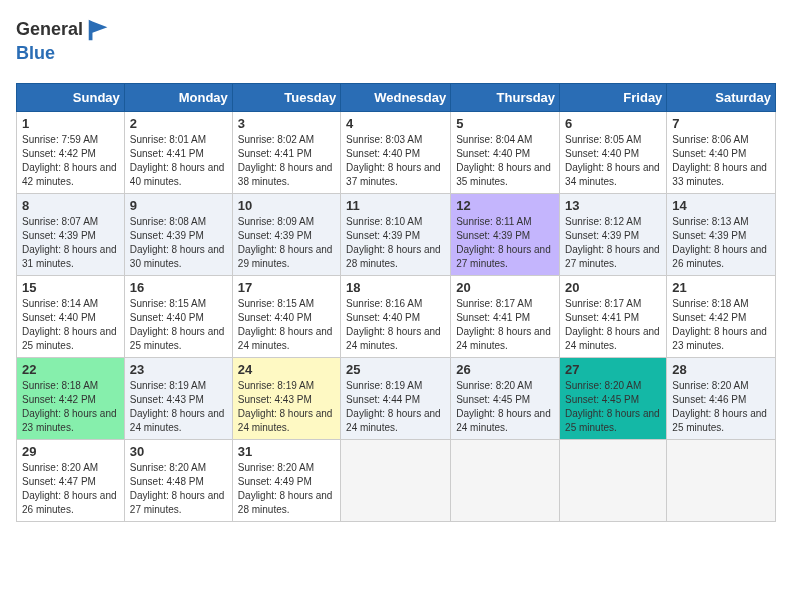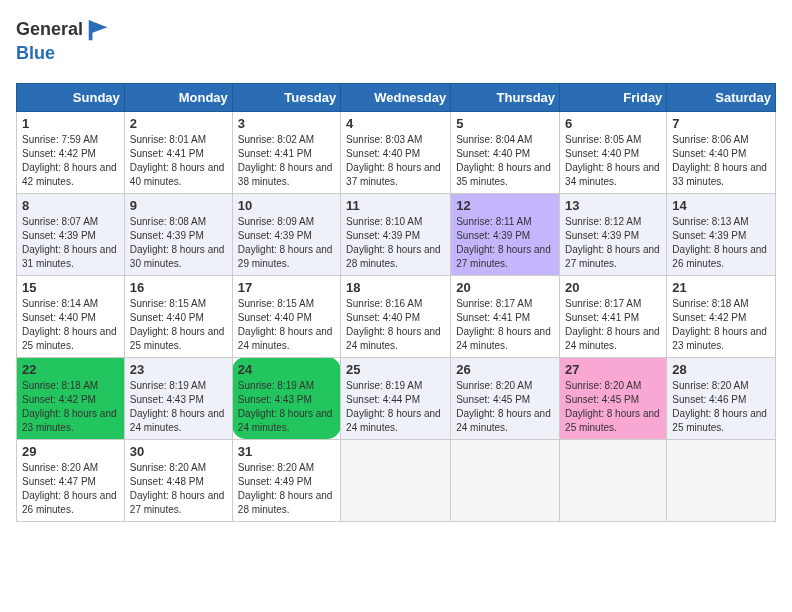--- a/index.html
+++ b/index.html
@@ -205,41 +205,41 @@
         <td style="background: rgb(255, 255, 255);">
           <span class="day-num">20</span>
           <div class="cell-text">Sunrise: 8:17 AM<br>Sunset: 4:41 PM<br>Daylight: 8 hours and 24 minutes.</div>
         </td>
         <td style="background: rgb(255, 255, 255);">
           <span class="day-num">21</span>
           <div class="cell-text">Sunrise: 8:18 AM<br>Sunset: 4:42 PM<br>Daylight: 8 hours and 23 minutes.</div>
         </td>
       </tr>
       <tr>
-        <td style="background: #22c55e;">
+        <td style="background: #86efac;">
           <span class="day-num">22</span>
           <div class="cell-text">Sunrise: 8:18 AM<br>Sunset: 4:42 PM<br>Daylight: 8 hours and 23 minutes.</div>
         </td>
         <td style="background: rgb(238, 242, 248);">
           <span class="day-num">23</span>
           <div class="cell-text">Sunrise: 8:19 AM<br>Sunset: 4:43 PM<br>Daylight: 8 hours and 24 minutes.</div>
         </td>
-        <td style="background: #22c55e; border-radius: 14px;">
+        <td style="background: #fef9c3;">
           <span class="day-num">24</span>
           <div class="cell-text">Sunrise: 8:19 AM<br>Sunset: 4:43 PM<br>Daylight: 8 hours and 24 minutes.</div>
         </td>
         <td style="background: rgb(238, 242, 248); margin-top: 28px;">
           <span class="day-num">25</span>
           <div class="cell-text">Sunrise: 8:19 AM<br>Sunset: 4:44 PM<br>Daylight: 8 hours and 24 minutes.</div>
         </td>
         <td style="background: rgb(238, 242, 248);">
           <span class="day-num">26</span>
           <div class="cell-text">Sunrise: 8:20 AM<br>Sunset: 4:45 PM<br>Daylight: 8 hours and 24 minutes.</div>
         </td>
-        <td style="background: #f9a8d4;">
+        <td style="background: #14b8a6;">
           <span class="day-num">27</span>
           <div class="cell-text">Sunrise: 8:20 AM<br>Sunset: 4:45 PM<br>Daylight: 8 hours and 25 minutes.</div>
         </td>
         <td style="background: rgb(238, 242, 248);">
           <span class="day-num">28</span>
           <div class="cell-text">Sunrise: 8:20 AM<br>Sunset: 4:46 PM<br>Daylight: 8 hours and 25 minutes.</div>
         </td>
       </tr>
       <tr>
         <td style="background: rgb(255, 255, 255);">

